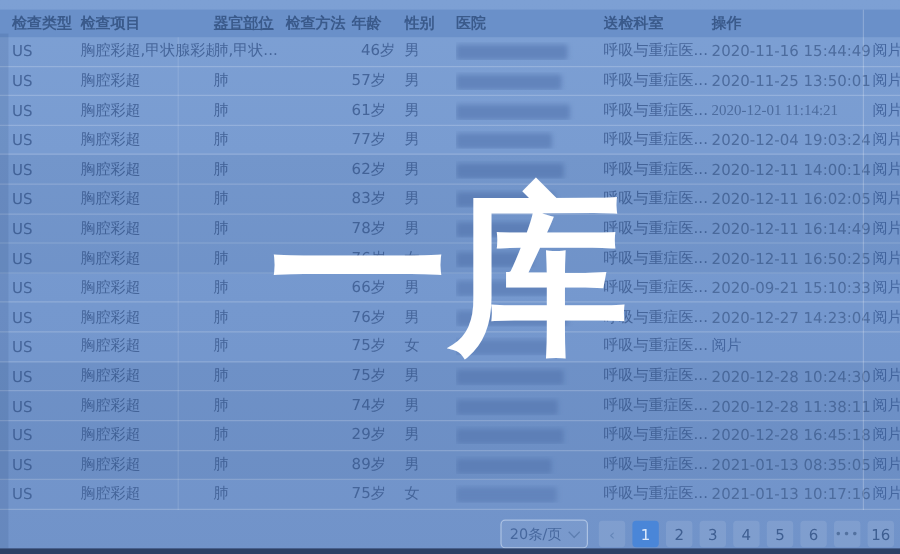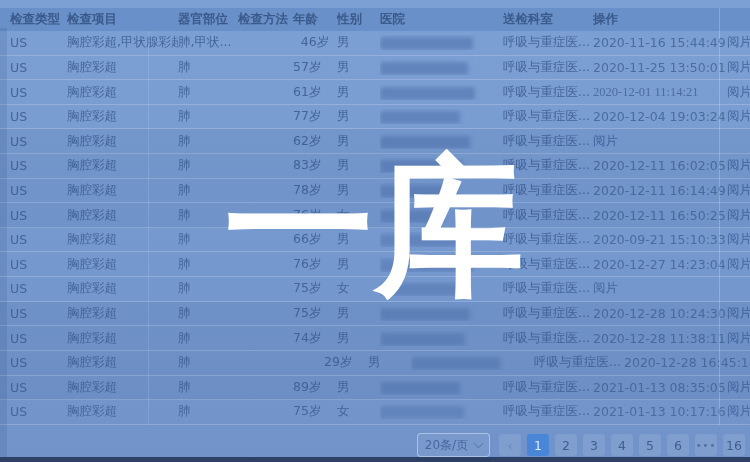--- a/index.html
+++ b/index.html
@@ -50,21 +50,21 @@
 
 <div class="screen">
 
   <div class="thead" id="thead">
       <div class="hcell" style="width: 57px;">
         <span>检查类型</span>
       </div>
       <div class="hcell" style="width: 111px;">
         <span>检查项目</span>
       </div>
-      <div class="hcell" style="width: 60px;">
+      <div class="hcell" style="width: 60px; text-decoration: underline;">
         <span>器官部位</span>
       </div>
       <div class="hcell" style="width: 55px;">
         <span>检查方法</span>
       </div>
       <div class="hcell" style="width: 44px;">
         <span>年龄</span>
       </div>
       <div class="hcell" style="width: 43px;">
         <span>性别</span>
@@ -131,20 +131,21 @@
       </div>
       <div class="trow">
         <div class="tcell c-type" style="width: 57px;">US</div>
         <div class="tcell c-item" style="width: 111px;">胸腔彩超</div>
         <div class="tcell c-organ" style="width: 60px;">肺</div>
         <div class="tcell c-method" style="width: 55px;"></div>
         <div class="tcell c-age" style="width: 44px;">62岁</div>
         <div class="tcell c-gender" style="width: 43px;">男</div>
         <div class="tcell c-hospital" style="width: 123px;"><span class="redact" style="width: 90px;"></span></div>
         <div class="tcell c-dept" style="width: 90px;">呼吸与重症医...</div>
+        <div class="tcell c-time" style="width: 134px;">2020-12-11 14:00:14</div>
         <div class="tcell c-action" style="width: 33px;"><span class="link">阅片</span></div>
       </div>
       <div class="trow">
         <div class="tcell c-type" style="width: 57px;">US</div>
         <div class="tcell c-item" style="width: 111px;">胸腔彩超</div>
         <div class="tcell c-organ" style="width: 60px;">肺</div>
         <div class="tcell c-method" style="width: 55px;"></div>
         <div class="tcell c-age" style="width: 44px;">83岁</div>
         <div class="tcell c-gender" style="width: 43px;">男</div>
         <div class="tcell c-hospital" style="width: 123px;"><span class="redact" style="width: 82px;"></span></div>
@@ -233,21 +234,21 @@
         <div class="tcell c-hospital" style="width: 123px;"><span class="redact" style="width: 85px;"></span></div>
         <div class="tcell c-dept" style="width: 90px;">呼吸与重症医...</div>
         <div class="tcell c-time" style="width: 134px;">2020-12-28 11:38:11</div>
         <div class="tcell c-action" style="width: 33px;"><span class="link">阅片</span></div>
       </div>
       <div class="trow">
         <div class="tcell c-type" style="width: 57px;">US</div>
         <div class="tcell c-item" style="width: 111px;">胸腔彩超</div>
         <div class="tcell c-organ" style="width: 60px;">肺</div>
         <div class="tcell c-method" style="width: 55px;"></div>
-        <div class="tcell c-age" style="width: 44px; margin-left: 31px;">29岁</div>
+        <div class="tcell c-age" style="width: 44px;">29岁</div>
         <div class="tcell c-gender" style="width: 43px;">男</div>
         <div class="tcell c-hospital" style="width: 123px;"><span class="redact" style="width: 90px;"></span></div>
         <div class="tcell c-dept" style="width: 90px;">呼吸与重症医...</div>
         <div class="tcell c-time" style="width: 134px;">2020-12-28 16:45:18</div>
         <div class="tcell c-action" style="width: 33px;"><span class="link">阅片</span></div>
       </div>
       <div class="trow">
         <div class="tcell c-type" style="width: 57px;">US</div>
         <div class="tcell c-item" style="width: 111px;">胸腔彩超</div>
         <div class="tcell c-organ" style="width: 60px;">肺</div>

